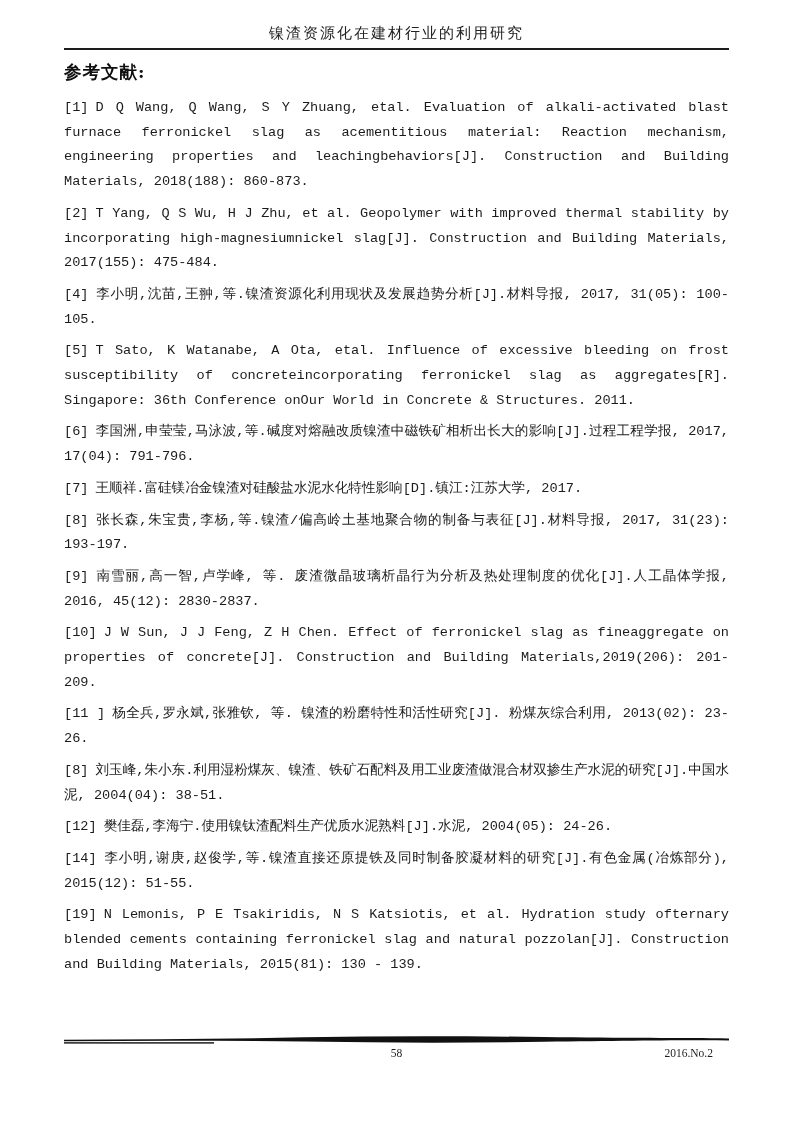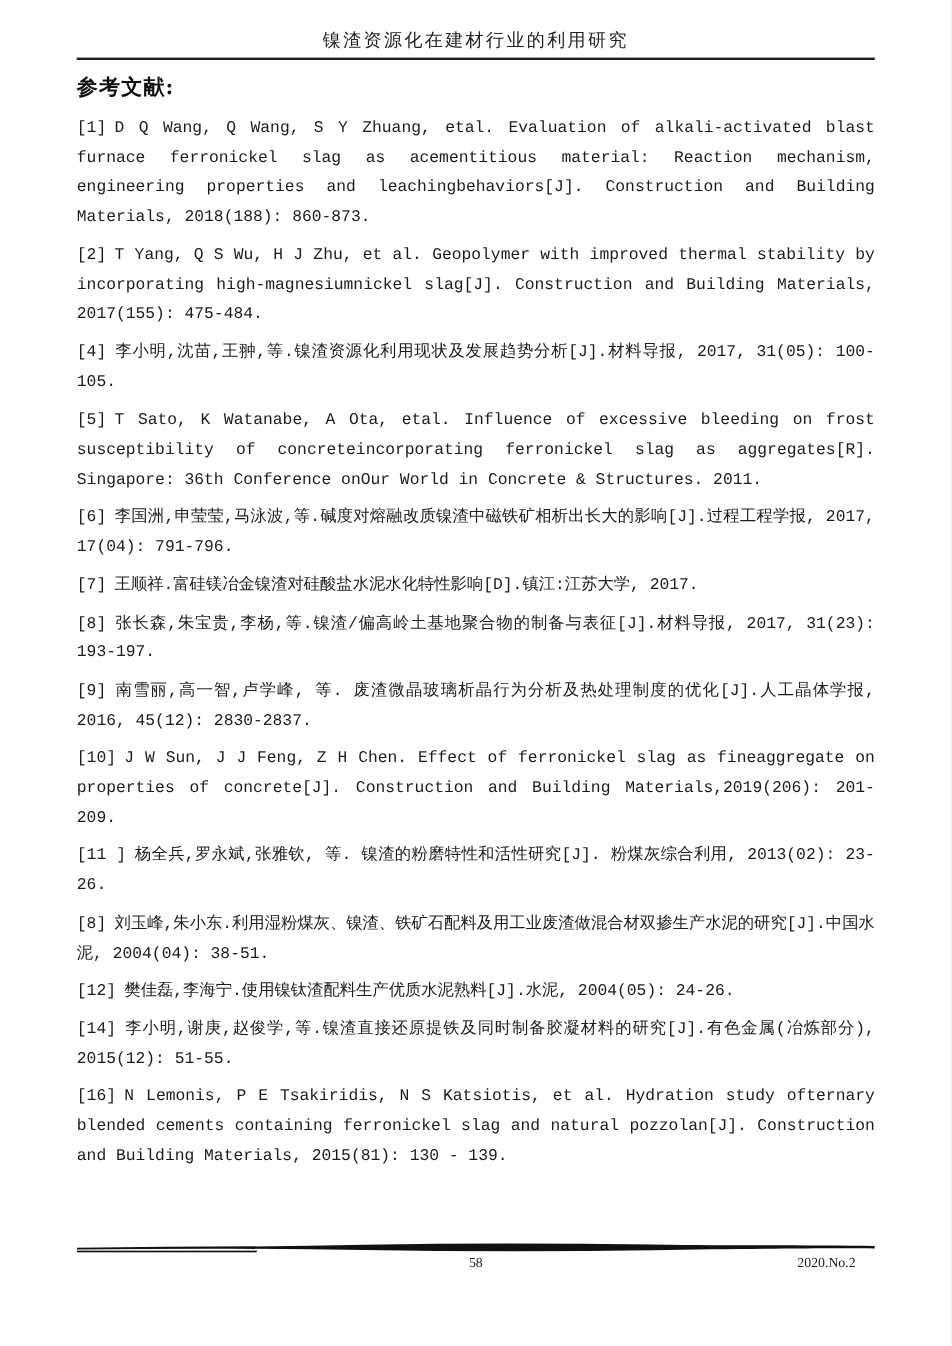--- a/index.html
+++ b/index.html
@@ -53,27 +53,27 @@
       <p class="ref"><span class="ref-label">[5]</span><span>T Sato, K Watanabe, A Ota, etal. Influence of excessive bleeding on frost susceptibility of concreteincorporating ferronickel slag as aggregates[R]. Singapore: 36th Conference onOur World in Concrete &amp; Structures. 2011.</span></p>
       <p class="ref"><span class="ref-label">[6]</span><span>李国洲,申莹莹,马泳波,等.碱度对熔融改质镍渣中磁铁矿相析出长大的影响[J].过程工程学报, 2017, 17(04): 791-796.</span></p>
       <p class="ref"><span class="ref-label">[7]</span><span>王顺祥.富硅镁冶金镍渣对硅酸盐水泥水化特性影响[D].镇江:江苏大学, 2017.</span></p>
       <p class="ref"><span class="ref-label">[8]</span><span>张长森,朱宝贵,李杨,等.镍渣/偏高岭土基地聚合物的制备与表征[J].材料导报, 2017, 31(23): 193-197.</span></p>
       <p class="ref"><span class="ref-label">[9]</span><span>南雪丽,高一智,卢学峰, 等. 废渣微晶玻璃析晶行为分析及热处理制度的优化[J].人工晶体学报, 2016, 45(12): 2830-2837.</span></p>
       <p class="ref"><span class="ref-label">[10]</span><span>J W Sun, J J Feng, Z H Chen. Effect of ferronickel slag as fineaggregate on properties of concrete[J]. Construction and Building Materials,2019(206): 201-209.</span></p>
       <p class="ref"><span class="ref-label">[11 ]</span><span>杨全兵,罗永斌,张雅钦, 等. 镍渣的粉磨特性和活性研究[J]. 粉煤灰综合利用, 2013(02): 23-26.</span></p>
       <p class="ref"><span class="ref-label">[8]</span><span>刘玉峰,朱小东.利用湿粉煤灰、镍渣、铁矿石配料及用工业废渣做混合材双掺生产水泥的研究[J].中国水泥, 2004(04): 38-51.</span></p>
       <p class="ref"><span class="ref-label">[12]</span><span>樊佳磊,李海宁.使用镍钛渣配料生产优质水泥熟料[J].水泥, 2004(05): 24-26.</span></p>
       <p class="ref"><span class="ref-label">[14]</span><span>李小明,谢庚,赵俊学,等.镍渣直接还原提铁及同时制备胶凝材料的研究[J].有色金属(冶炼部分), 2015(12): 51-55.</span></p>
-      <p class="ref"><span class="ref-label">[16]</span><span>N Lemonis, P E Tsakiridis, N S Katsiotis, et al. Hydration study ofternary blended cements containing ferronickel slag and natural pozzolan[J]. Construction and Building Materials, 2015(81): 130 - 139.</span></p>
+      <p class="ref"><span class="ref-label">[19]</span><span>N Lemonis, P E Tsakiridis, N S Katsiotis, et al. Hydration study ofternary blended cements containing ferronickel slag and natural pozzolan[J]. Construction and Building Materials, 2015(81): 130 - 139.</span></p>
     </div>
   </div>
 
   <div class="footer">
     <svg class="footer-rule-svg" viewBox="0 0 665 12" preserveAspectRatio="none" xmlns="http://www.w3.org/2000/svg">
       <path fill="#111111" d="M0,5.8 C80,4.8 160,5.2 240,3.2 C320,1.8 400,2.0 480,3.0 C560,4.2 620,3.6 665,4.4 L665,6.4 C620,6.0 560,6.8 480,7.8 C400,9.2 320,9.0 240,7.6 C160,6.4 80,6.4 0,7.2 Z"></path>
       <rect fill="#111111" x="0" y="8.2" width="150" height="1.4"></rect>
     </svg>
     <div class="footer-row">
       <span class="page-number">58</span>
-      <span class="issue-number">2020.No.2</span>
+      <span class="issue-number">2016.No.2</span>
     </div>
   </div>
 </div>
 
 </body></html>

